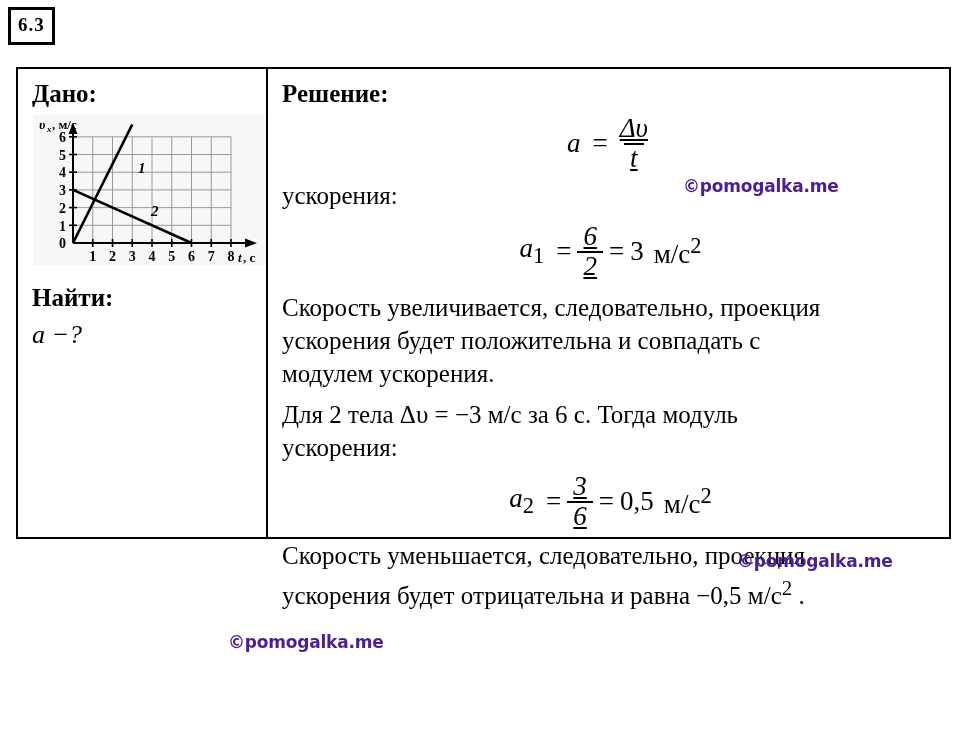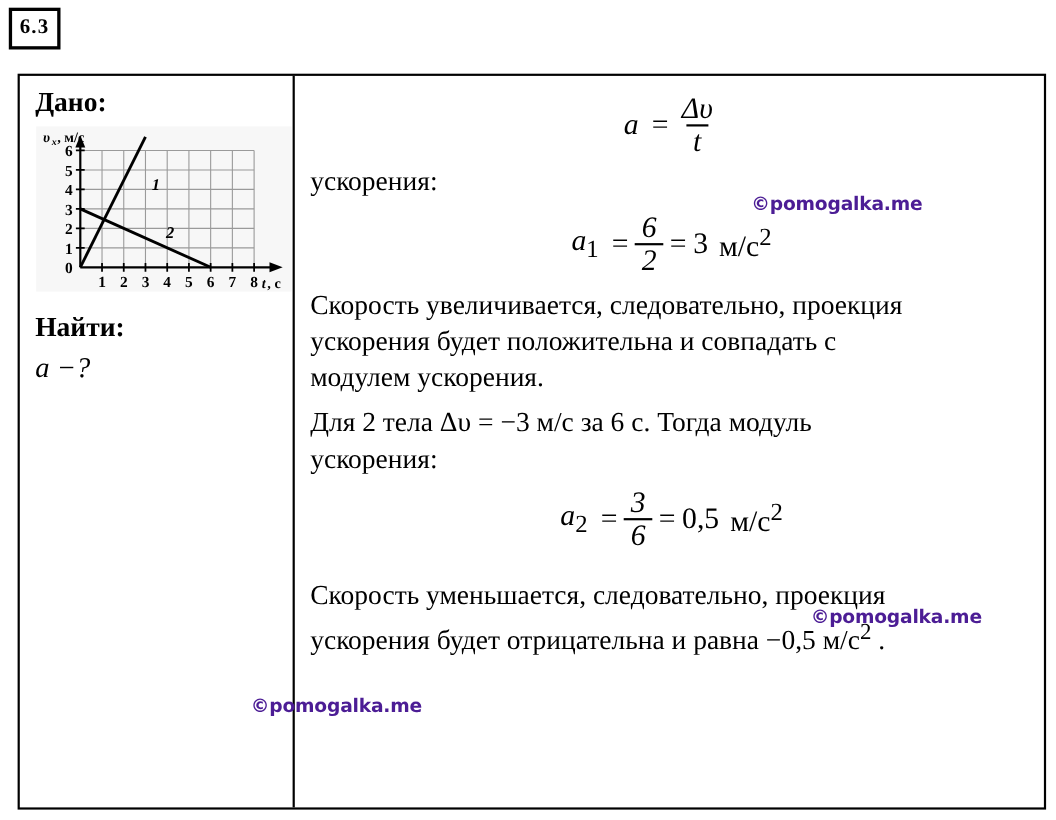--- a/index.html
+++ b/index.html
@@ -30,21 +30,21 @@
     letter-spacing: 1px;
     background: #fff;
   }
 
   
   #solution-table {
     position: absolute;
     left: 16px;
     top: 67px;
     width: 935px;
-    height: 669px;
+    height: 472px;
     border: 2px solid #000;
     box-sizing: border-box;
     display: flex;
     background: #fff;
   }
   #given-cell {
     width: 250px;
     box-sizing: border-box;
     border-right: 2px solid #000;
     padding: 10px 12px 0 14px;
@@ -102,20 +102,21 @@
   }
   .formula-row .lhs { margin-right: 6px; white-space: nowrap; }
   .formula-row .eq   { margin: 0 6px; font-style: normal; }
   .frac {
     display: inline-flex;
     flex-direction: column;
     align-items: center;
     vertical-align: middle;
     line-height: 1.02;
     font-style: italic;
+    text-decoration: underline;
   }
   .frac .num { padding: 0 6px; }
   .frac .den { padding: 0 6px; border-top: 2px solid #000; }
   .unit { font-style: normal; margin-left: 10px; white-space: nowrap; }
   sub, sup { font-style: normal; }
   .subi { font-style: italic; }
 
   
   .watermark {
     position: absolute;
@@ -231,20 +232,21 @@
       </svg>
     </div>
 
     <div id="find-block">
       <div class="cell-heading">Найти:</div>
       <div id="find-value">a −?</div>
     </div>
   </div>
 
   <div id="solution-cell">
+    <div class="cell-heading">Решение:</div>
 
 
     <div class="formula-row" style="margin-top:6px;margin-bottom:8px;">
       <span class="lhs">a</span>
       <span class="eq">=</span>
       <span class="frac">
         <span class="num">Δυ</span>
         <span class="den">t</span>
       </span>
     </div>
@@ -263,21 +265,21 @@
       <span class="unit"><span>м/с</span><sup>2</sup></span>
     </div>
 
     <div class="para para-gap">Скорость увеличивается, следовательно, проекция</div>
     <div class="para">ускорения будет положительна и совпадать с</div>
     <div class="para">модулем ускорения.</div>
 
     <div class="para para-gap">Для 2 тела Δυ = −3 м/с за 6 с. Тогда модуль</div>
     <div class="para">ускорения:</div>
 
-    <div class="formula-row" style="margin-top:10px;margin-bottom:26px;justify-content:center;">
+    <div class="formula-row" style="margin-top:10px;margin-bottom:10px;justify-content:center;">
       <span class="lhs"><span class="subi" style="font-style:italic">a</span><sub>2</sub></span>
       <span class="eq">=</span>
       <span class="frac">
         <span class="num">3</span>
         <span class="den">6</span>
       </span>
       <span class="eq">=</span>
       <span style="font-style:normal">0,5</span>
       <span class="unit"><span>м/с</span><sup>2</sup></span>
     </div>

